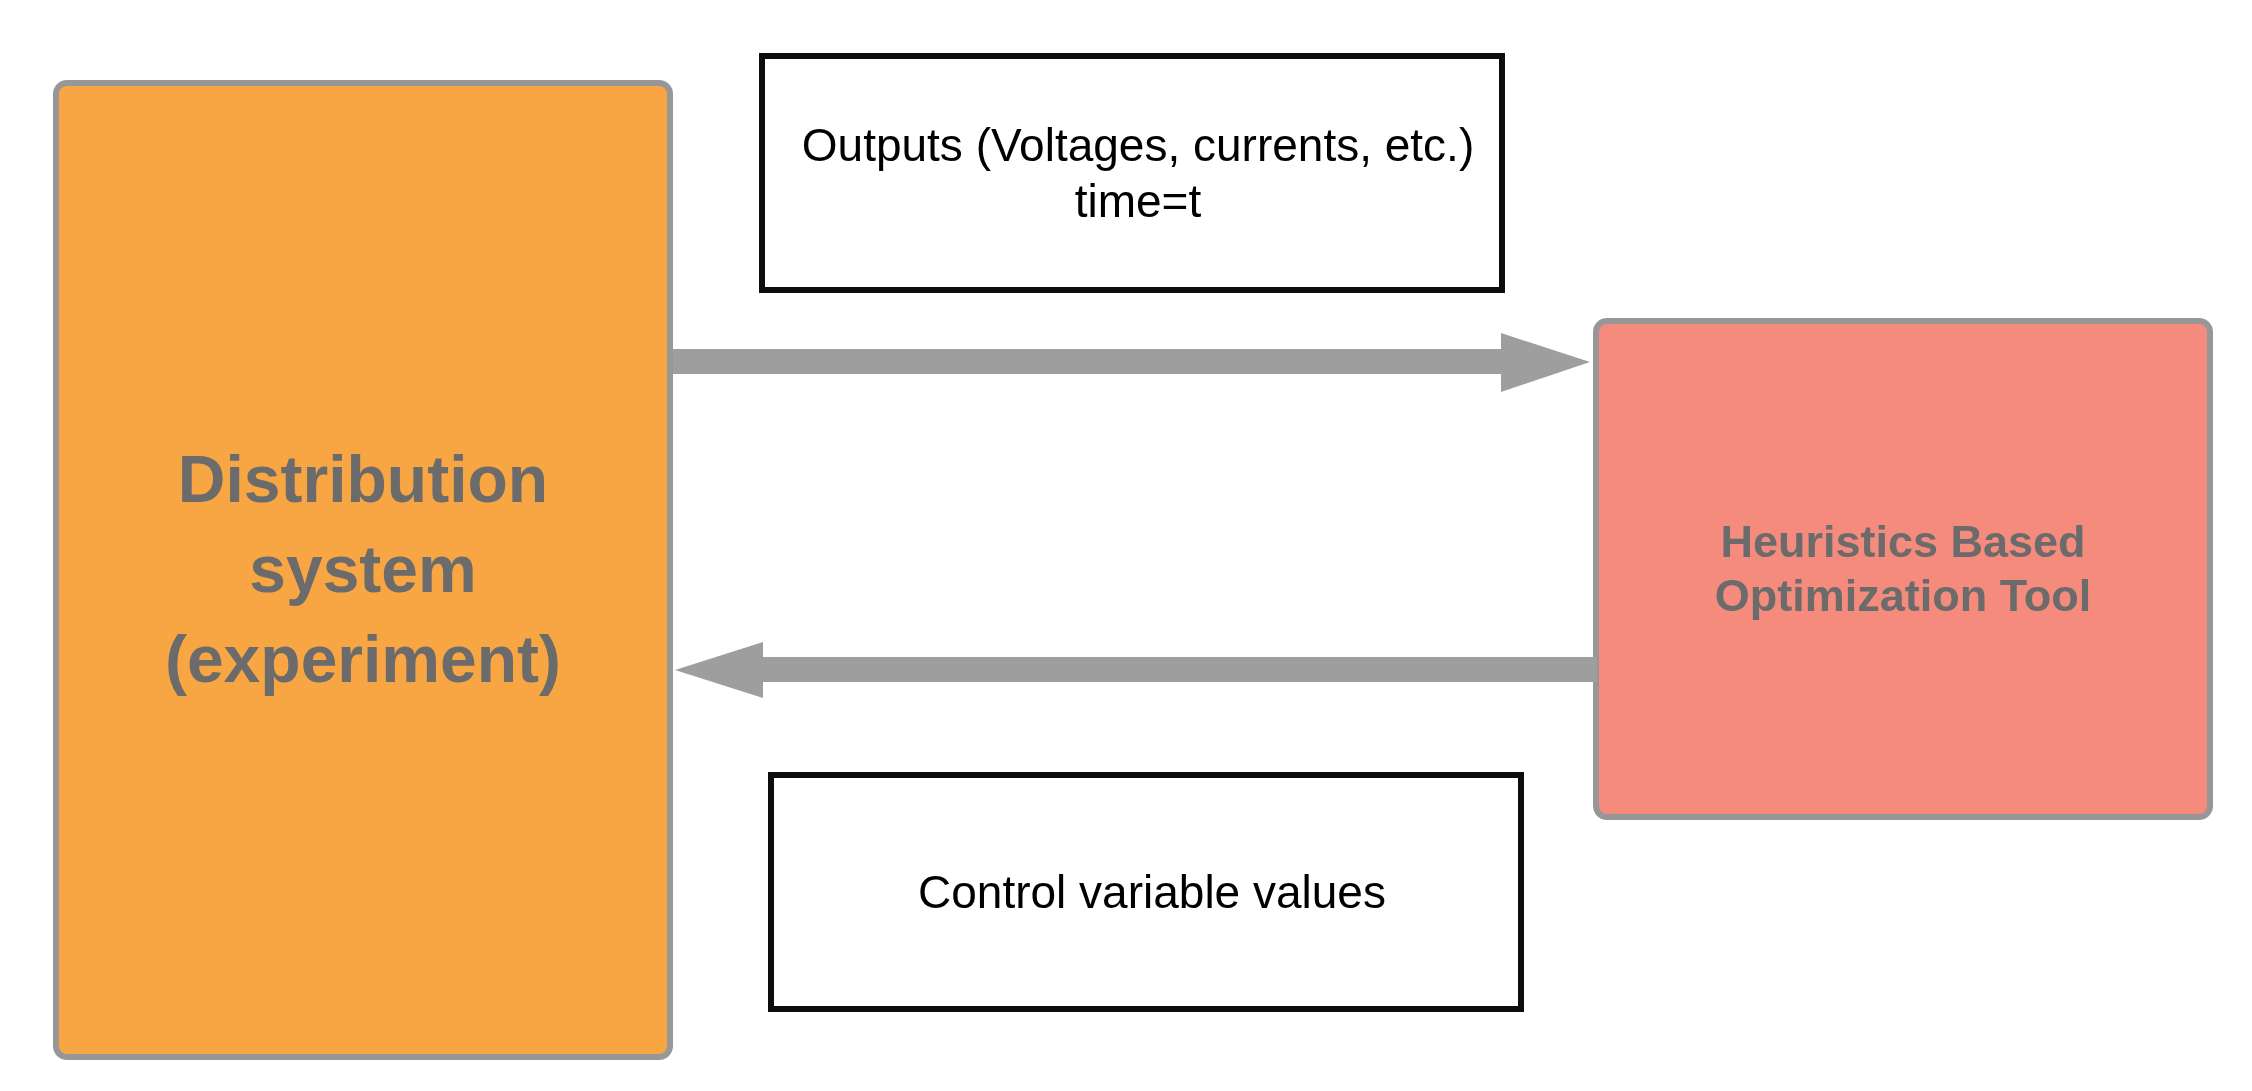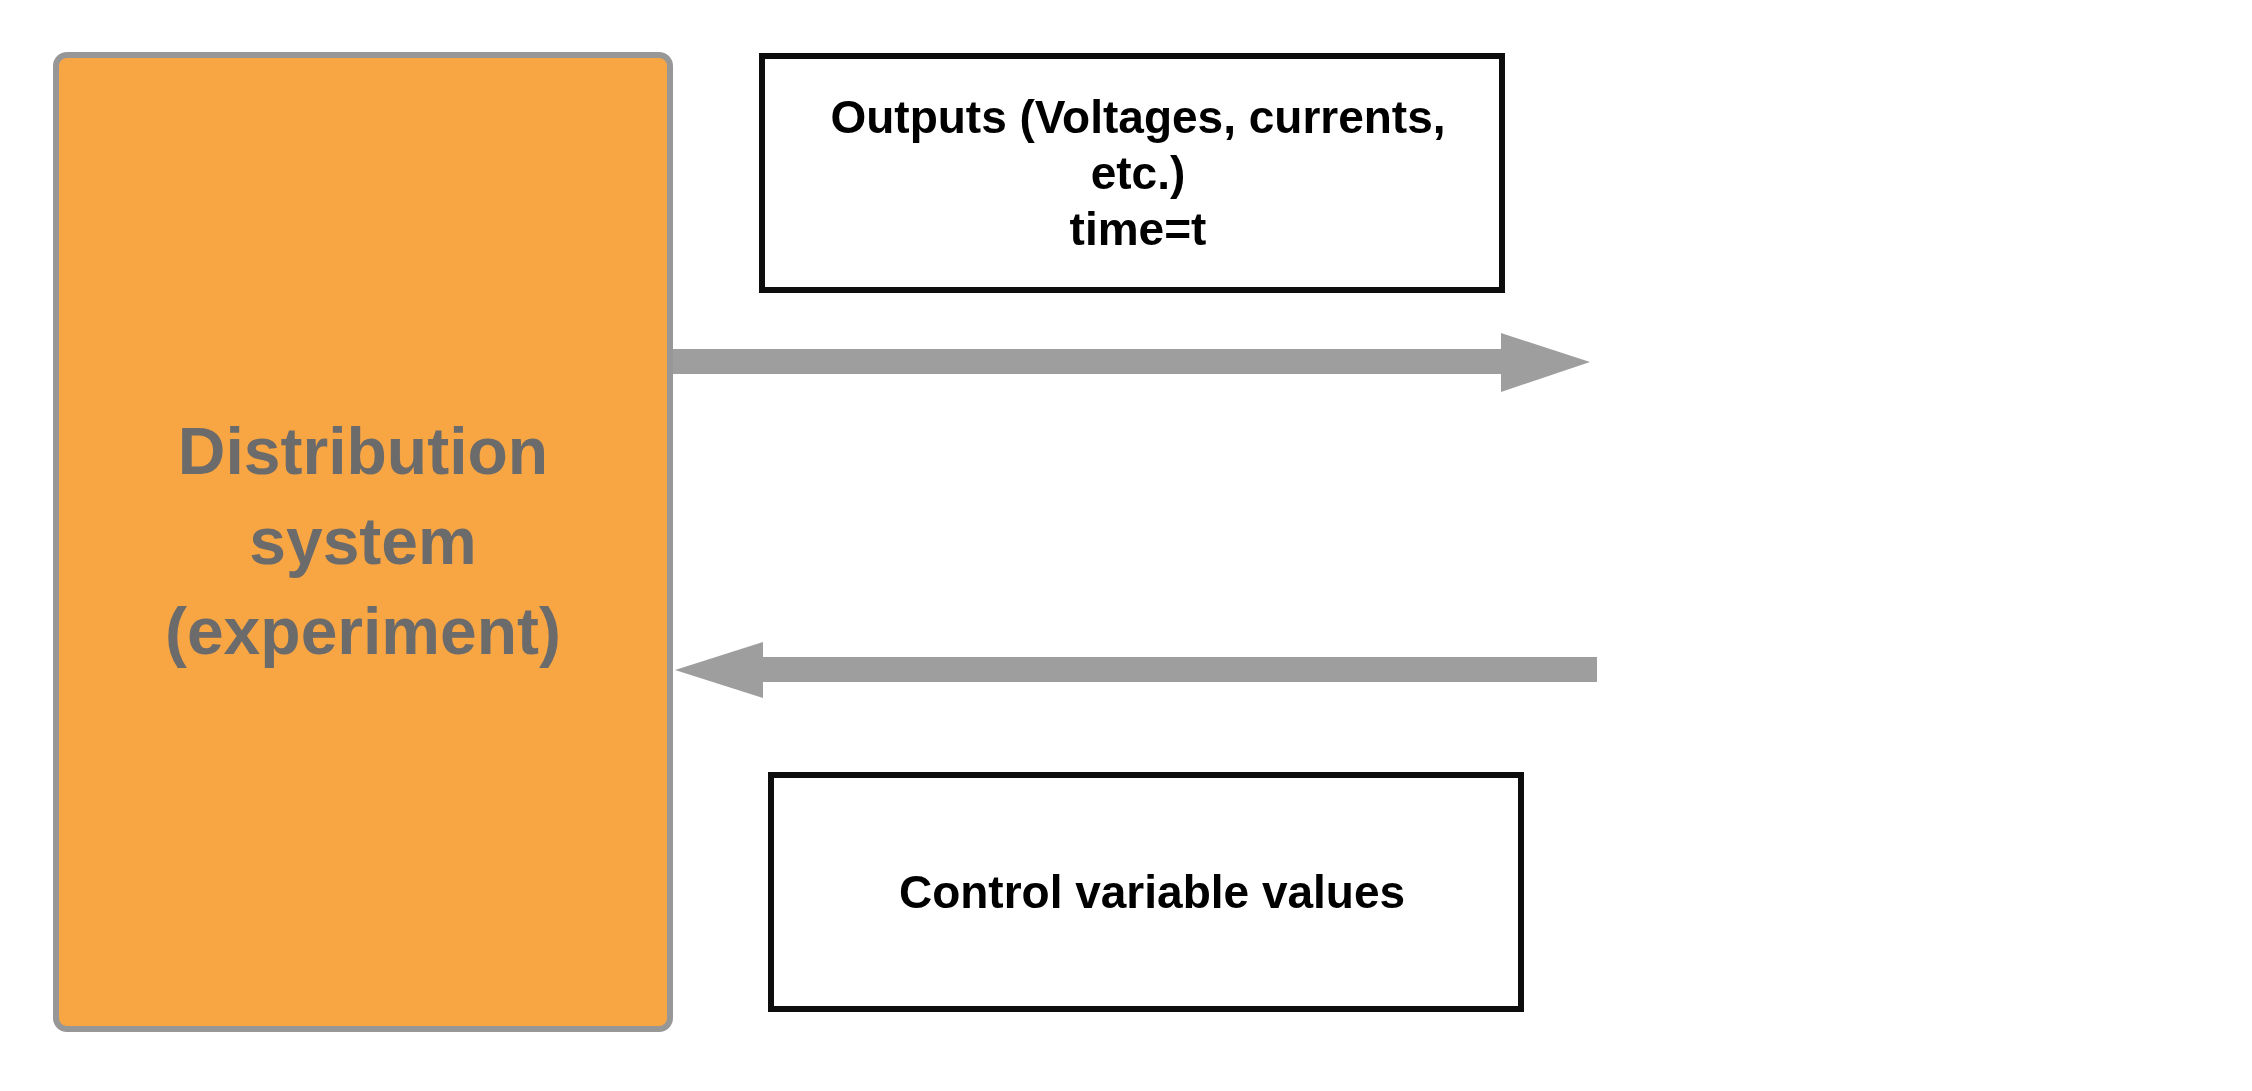--- a/index.html
+++ b/index.html
@@ -17,20 +17,21 @@
   }
   .node {
     position: absolute;
     border: 6px solid #979797;
     border-radius: 14px;
     box-sizing: border-box;
     display: flex;
     align-items: center;
     justify-content: center;
     text-align: center;
+    margin-top: 28px;
   }
   .node-distribution {
     left: 53px;
     top: 52px;
     width: 620px;
     height: 980px;
     background: #F8A544;
   }
   .node-distribution .node-label {
     font-size: 66px;
@@ -57,21 +58,21 @@
     position: absolute;
     background: #ffffff;
     border: 6px solid #0D0D0D;
     box-sizing: border-box;
     display: flex;
     flex-direction: column;
     align-items: center;
     justify-content: center;
     text-align: center;
     color: #000000;
-    font-weight: bold;
+    font-weight: normal;
     font-size: 46px;
     line-height: 1.22;
     padding-left: 12px;
   }
   .label-box-outputs {
     left: 759px;
     top: 53px;
     width: 746px;
     height: 240px;
   }
@@ -100,20 +101,23 @@
 
   <div class="node node-distribution">
     <div class="node-label">Distribution system (experiment)</div>
   </div>
 
   <div class="label-box label-box-outputs">
     <div>Outputs (Voltages, currents, etc.)</div>
     <div>time=t</div>
   </div>
 
+  <div class="node node-optimization">
+    <div class="node-label">Heuristics Based Optimization Tool</div>
+  </div>
 
   <div class="label-box label-box-control">
     <div>Control variable values</div>
   </div>
 
   <svg class="arrows" viewBox="0 0 2252 1091" xmlns="http://www.w3.org/2000/svg">
     <g>
       <rect class="arrow-shape" x="673" y="349" width="828" height="25"></rect>
       <polygon class="arrow-shape" points="1501,333 1590,362 1501,392"></polygon>
     </g>

